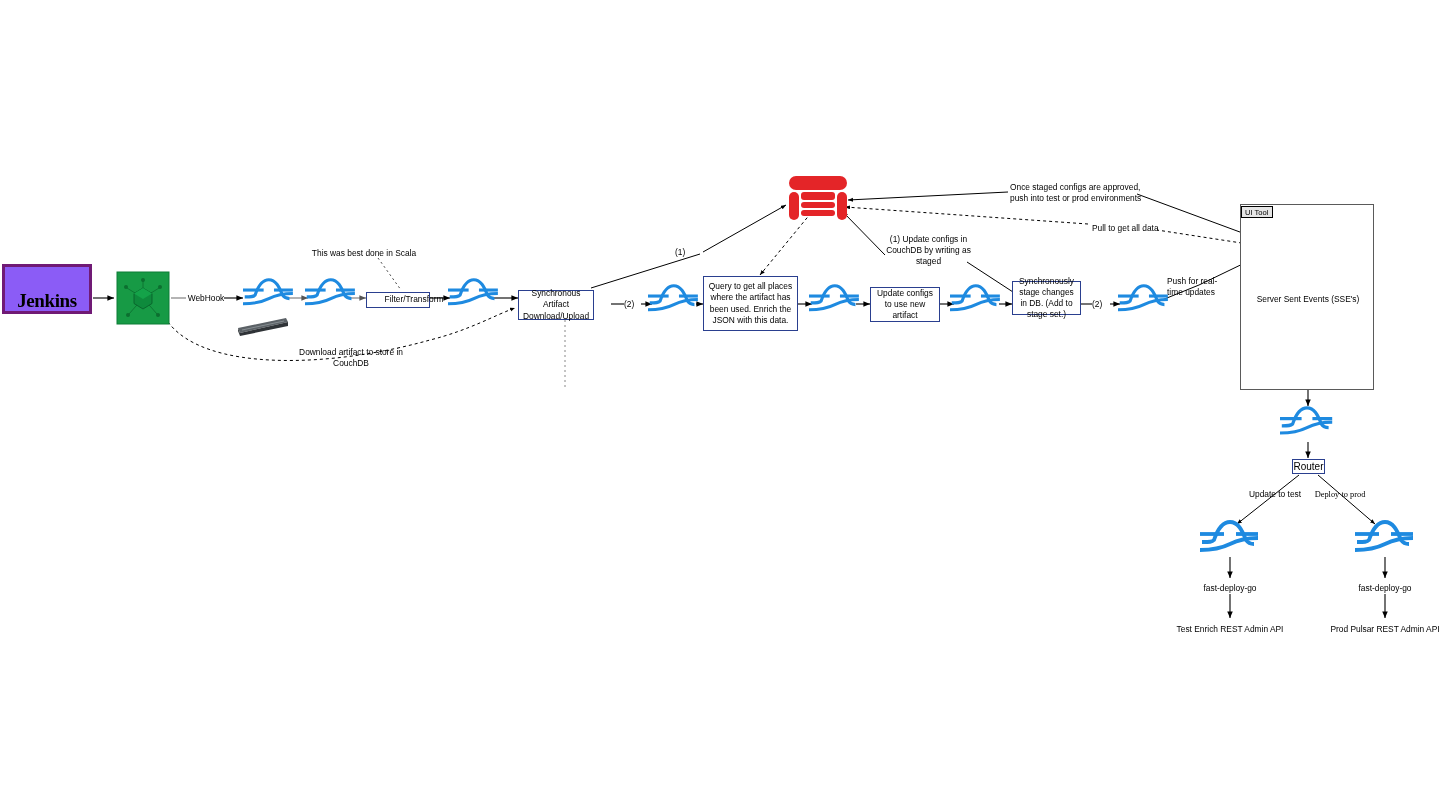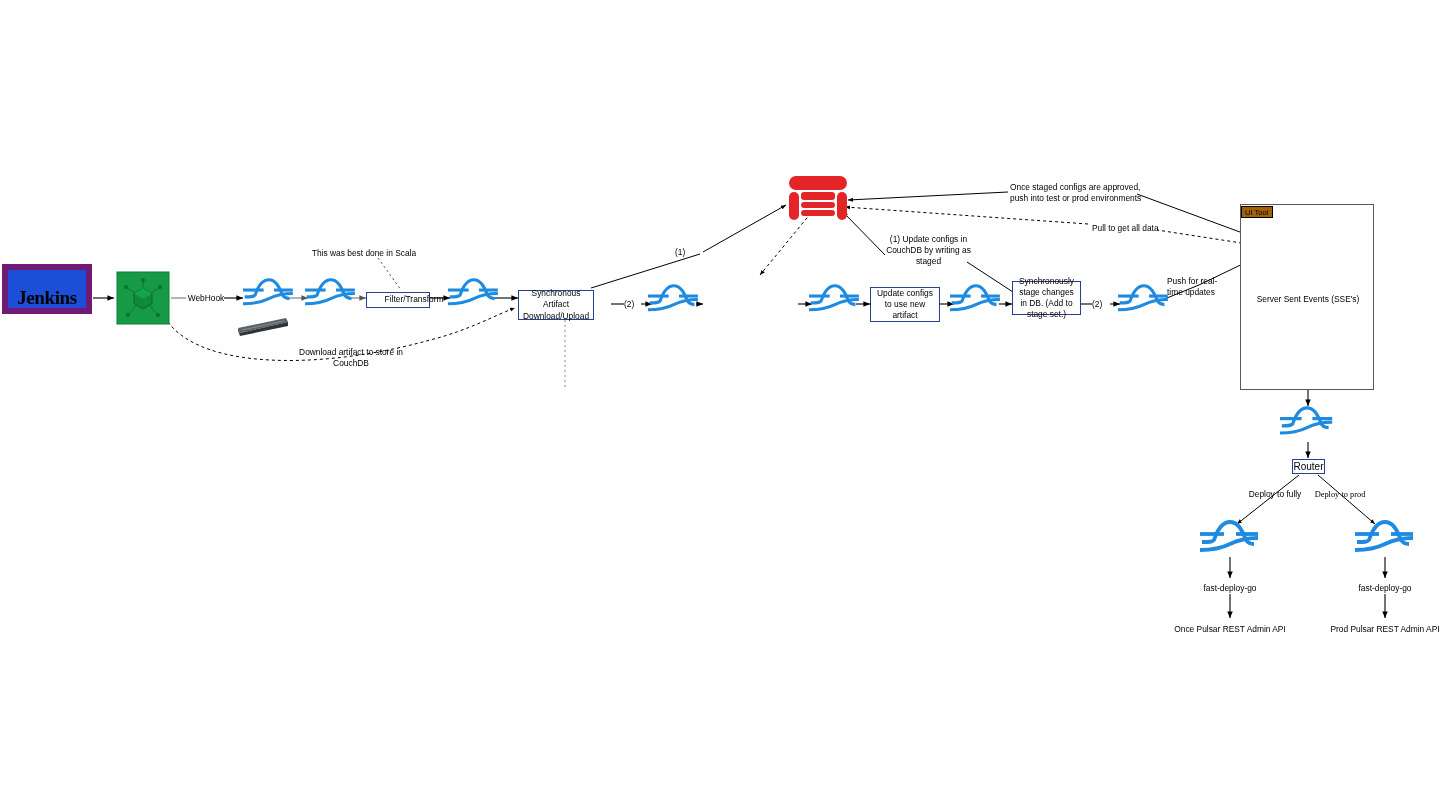--- a/index.html
+++ b/index.html
@@ -55,22 +55,22 @@
     position: absolute;
     font-size: 8.4px;
     line-height: 1.33;
     text-align: center;
     color: #000;
     white-space: pre-line;
   }
   .lbl.left { text-align: left; }
   .jenkins-box {
     position: absolute;
-    border: 6px solid #701a75;
-    background: #1d4ed8;
+    border: 3px solid #701a75;
+    background: #8b5cf6;
     box-sizing: border-box;
     display: flex;
     flex-direction: column;
     align-items: center;
     justify-content: flex-end;
     padding-bottom: 1px;
   }
   .jenkins-word {
     font-family: "Liberation Serif", serif;
     font-weight: bold;
@@ -81,21 +81,21 @@
   }
   .uitool-frame {
     position: absolute;
     border: 1px solid #5a5a5a;
     background: #fff;
     box-sizing: border-box;
   }
   .uitool-tag {
     position: absolute;
     border: 1px solid #000;
-    background: #a16207;
+    background: #e5e5e5;
     box-sizing: border-box;
     font-size: 7.6px;
     padding: 0.5px 3px;
     line-height: 1.25;
     white-space: nowrap;
   }
   .router-box {
     position: absolute;
     border: 1.3px solid #2a3f8f;
     background: #fff;
@@ -334,20 +334,25 @@
     <div class="jenkins-word">Jenkins</div>
   </div>
 
   <div class="lbl" style="left:186px; top:293px; width:40px;">WebHook</div>
 
   <div class="pbox" style="left:366px; top:292px; width:64px; height:16px;padding-left:35px;">Filter/Transform</div>
 
   <div class="pbox" style="left:518px; top:290px; width:76px; height:30px;">Synchronous Artifact
 Download/Upload</div>
 
+  <div class="pbox" style="left:703px; top:276px; width:95px; height:55px;">Query to get all places
+where the artifact has
+been used.
+Enrich the JSON with
+this data.</div>
 
   <div class="pbox" style="left:870px; top:287px; width:70px; height:35px;">Update configs
 to use new
 artifact</div>
 
   <div class="pbox" style="left:1012px; top:281px; width:69px; height:34px;">Synchronously
 stage changes in
 DB. (Add to
 stage set.)</div>
 
@@ -372,22 +377,22 @@
   <div class="lbl left" style="left:1167px; top:276px; width:62px;">Push for real-
 time updates</div>
 
   <div class="uitool-frame" style="left:1240px; top:204px; width:134px; height:186px;"></div>
   <div class="uitool-tag" style="left:1241px; top:206px;">UI Tool</div>
 
   <div class="lbl" style="left:1248px; top:294px; width:120px;">Server Sent Events (SSE's)</div>
 
   <div class="router-box" style="left:1292px; top:459px; width:33px; height:15px;">Router</div>
 
-  <div class="lbl" style="left:1240px; top:489px; width:70px;">Deploy to fully</div>
+  <div class="lbl" style="left:1240px; top:489px; width:70px;">Update to test</div>
   <div class="lbl" style="left:1305px; top:489px; width:70px;font-family:Liberation Serif, serif;">Deploy to prod</div>
 
   <div class="lbl" style="left:1180px; top:583px; width:100px;">fast-deploy-go</div>
   <div class="lbl" style="left:1335px; top:583px; width:100px;">fast-deploy-go</div>
 
-  <div class="lbl" style="left:1160px; top:624px; width:140px;">Once Pulsar REST Admin API</div>
+  <div class="lbl" style="left:1160px; top:624px; width:140px;">Test Enrich REST Admin API</div>
   <div class="lbl" style="left:1315px; top:624px; width:140px;">Prod Pulsar REST Admin API</div>
 
 </div>
 
 </body></html>

